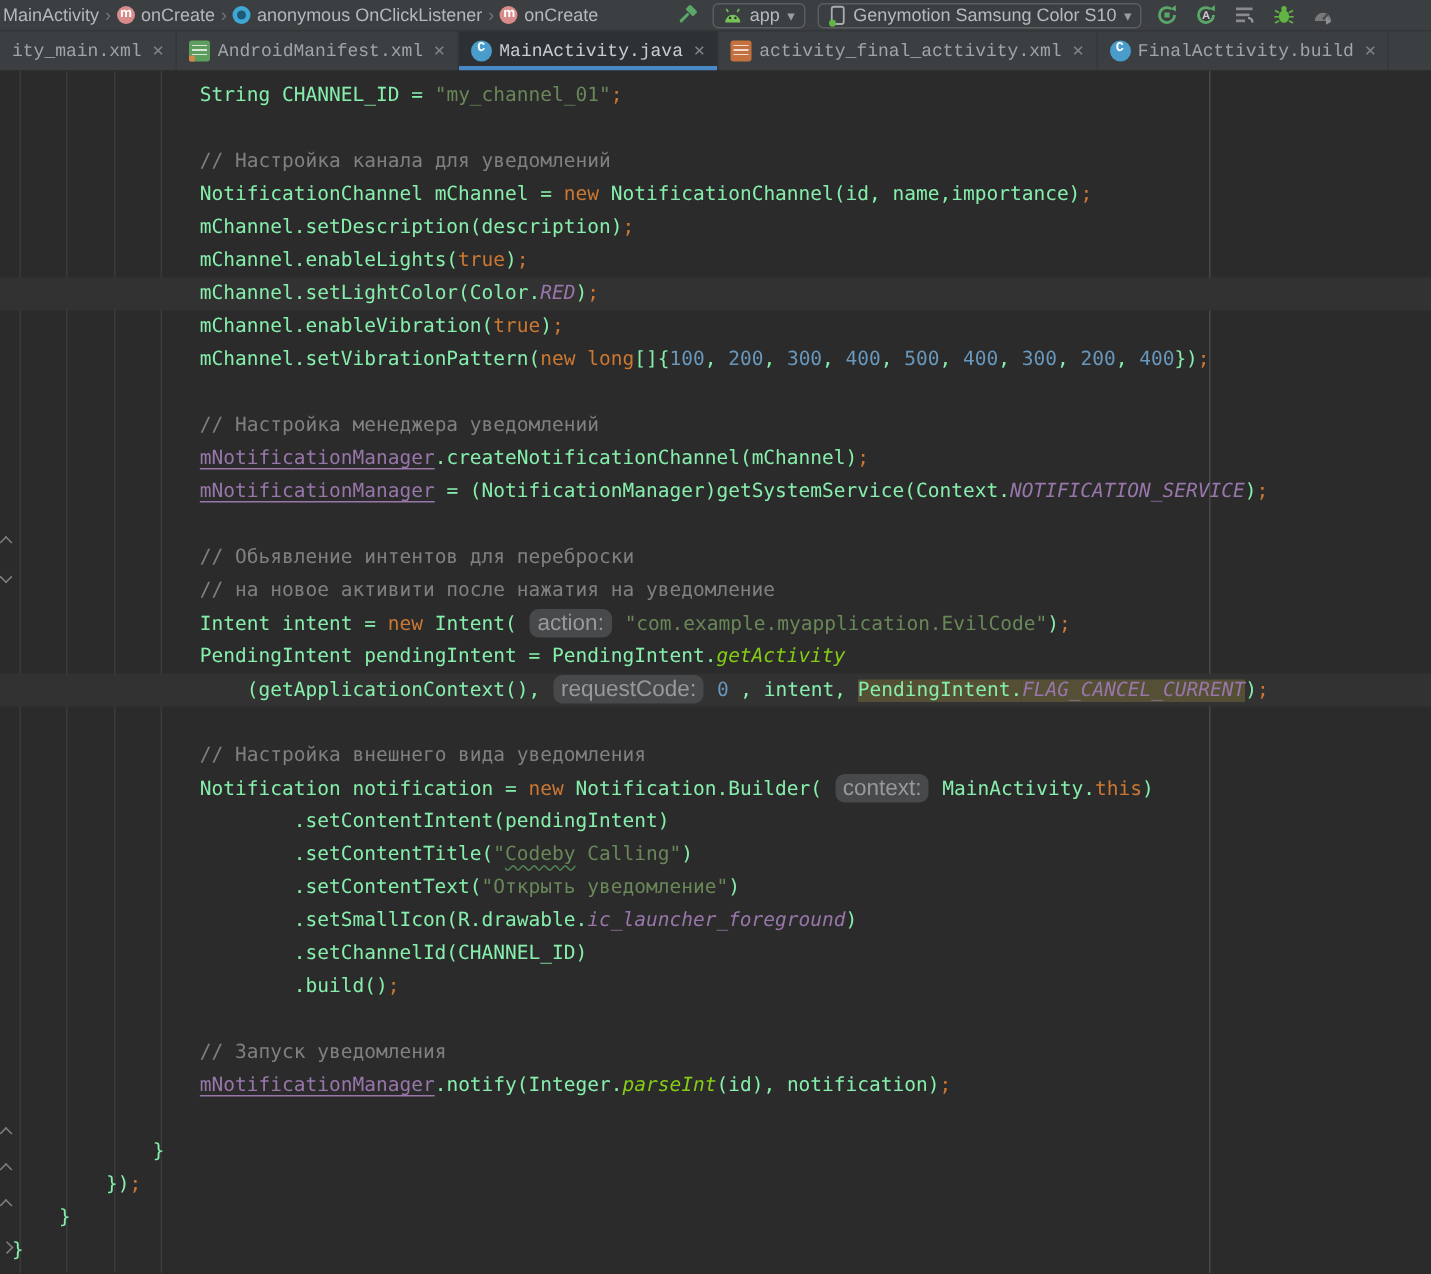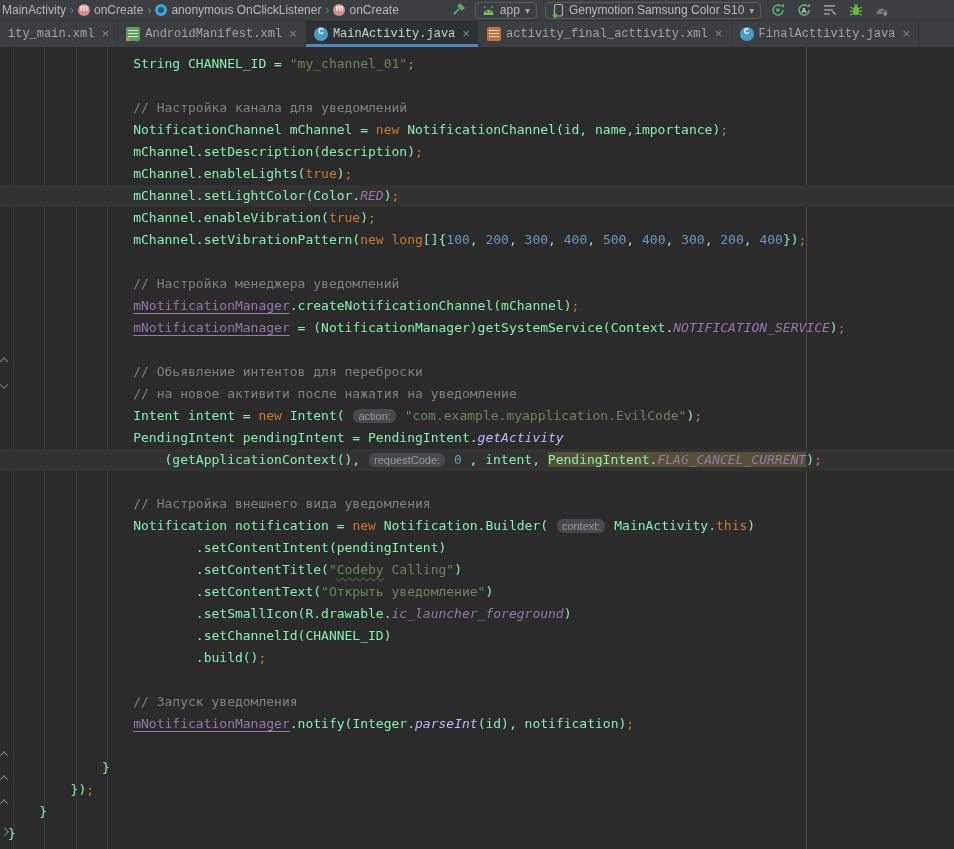--- a/index.html
+++ b/index.html
@@ -65,25 +65,25 @@
   .code-line.hl-line{ background:#323232; margin-left:-8px; padding-left:8px; }
 
   .d{ color:#86efac;text-align:center; }
   .k{ color:#cc7832; }
   .s{ color:#6a8759; }
   .n{ color:#6897bb; }
   .c{ color:#808080; }
   .semi{ color:#cc7832; }
   .f{ color:#9876aa; text-decoration:underline; text-decoration-thickness:1px; text-underline-offset:3px; }
   .sc{ color:#9876aa; font-style:italic; }
-  .sm{ color:#c4b5fd; font-style:italic;text-align:right; }
+  .sm{ color:#84cc16; font-style:italic;text-align:right; }
   .hlb{ background:#544f35; }
   .typo{ text-decoration:underline wavy #4e8052; text-decoration-thickness:1px; text-underline-offset:3px; }
   .hint{
-    font-family:"Liberation Sans", sans-serif; font-size:11px; color:#969a9d;
+    font-family:"Liberation Sans", sans-serif; font-size:15px; color:#969a9d;
     background:#47494b; border-radius:6px; padding:1px 5px; margin:0 1px;
   }
 
   .fold-marker{ position:absolute; width:7px; height:7px; left:1px; }
   .fold-marker span{ display:block; width:6px; height:6px; border-right:1.5px solid #7d8184; border-bottom:1.5px solid #7d8184; }
   .fold-up span{ transform:rotate(-135deg) translate(1px,1px); }
   .fold-down span{ transform:rotate(45deg) translate(-1px,-1px); }
   .fold-right span{ transform:rotate(-45deg) translate(0px,1px); }
 
   svg{ display:block; }
@@ -209,21 +209,21 @@
       <span>MainActivity.java</span>
       <span class="close"></span>
     </div>
     <div class="tab">
       <span class="tabicon ti-layout-xml"></span>
       <span>activity_final_acttivity.xml</span>
       <span class="close"></span>
     </div>
     <div class="tab">
       <span class="tabicon ti-java-class"></span>
-      <span>FinalActtivity.java</span>
+      <span>FinalActtivity.build</span>
       <span class="close"></span>
     </div>
   </div>
 
 <div class="editor">
   <div class="indent-guide" style="left:13px"></div>
   <div class="indent-guide" style="left:44px"></div>
   <div class="indent-guide" style="left:76px"></div>
   <div class="indent-guide" style="left:107px"></div>
   <div class="margin-guide" style="left:806px"></div>

